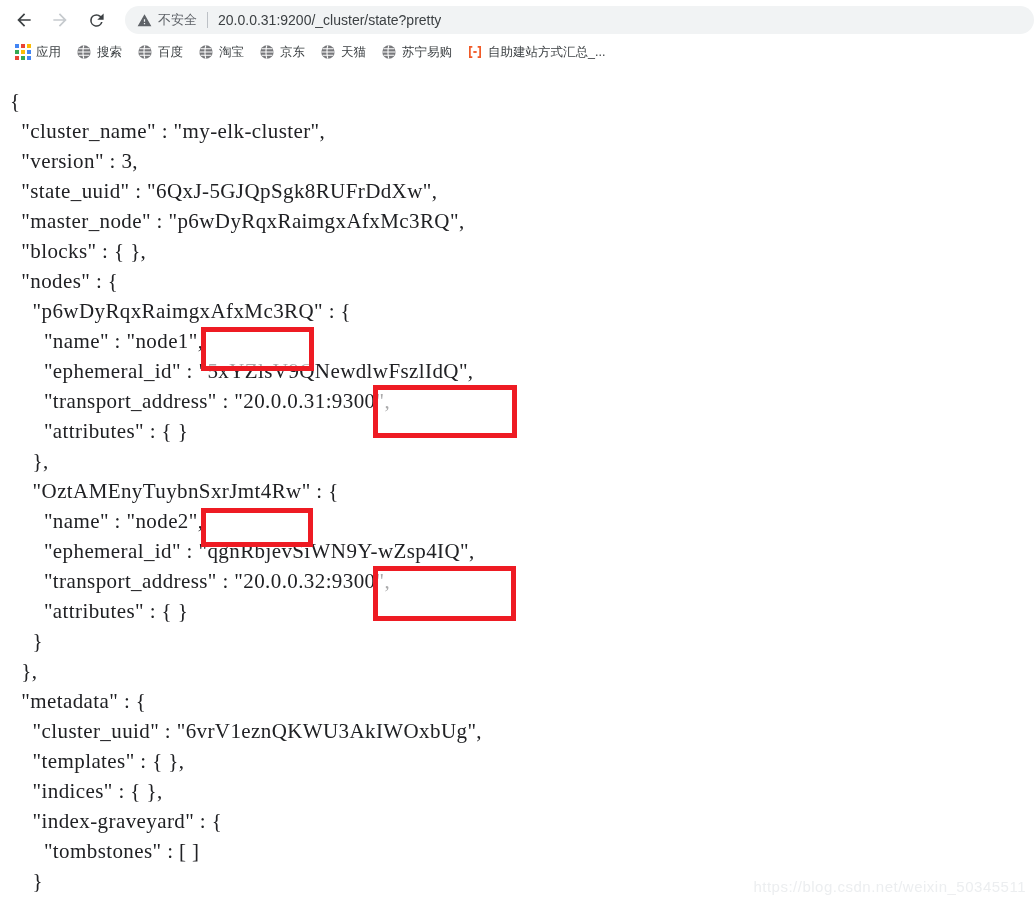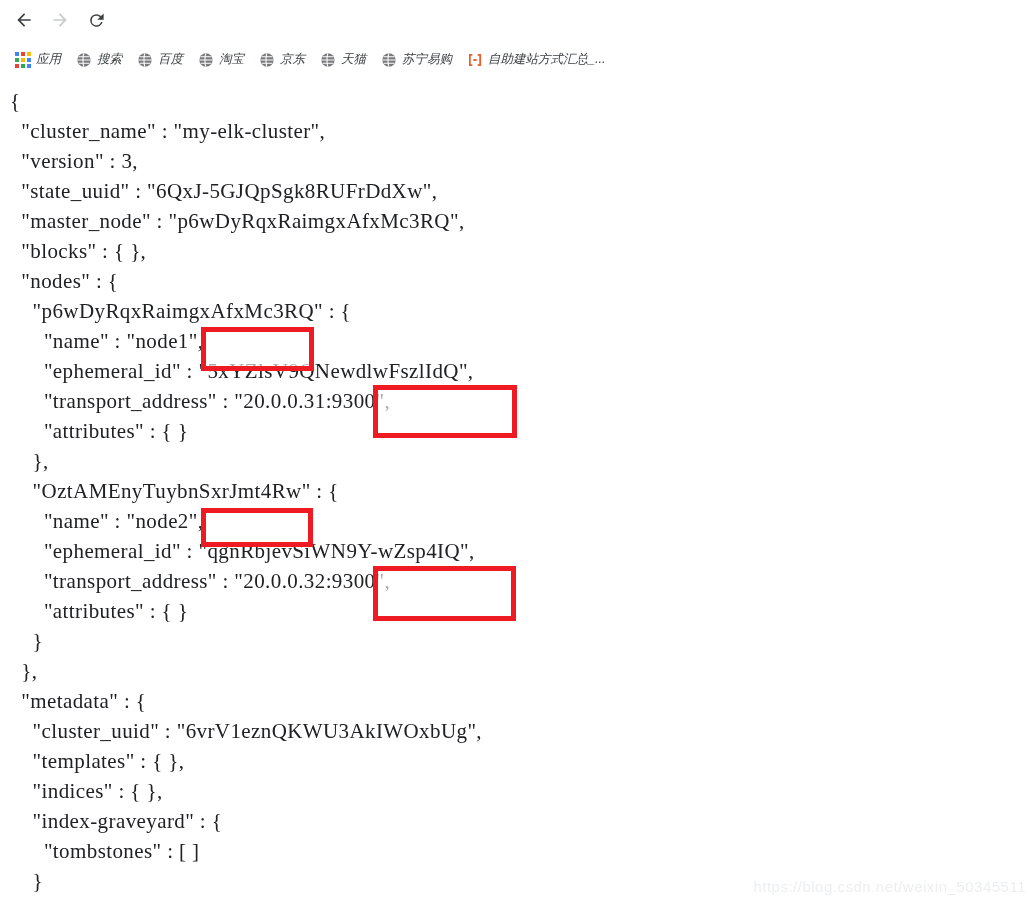--- a/index.html
+++ b/index.html
@@ -84,27 +84,26 @@
 
   
   #bookmarks-bar {
     position: absolute; top: 40px; left: 0;
     width: 1034px; height: 32px;
     background: #ffffff;
     display: flex; align-items: center;
     padding-left: 9px;
   }
   .bookmark {
-    display: flex; align-items: flex-end;
+    display: flex; align-items: flex-start;
     height: 24px;
     padding: 0 6px;
     border-radius: 4px;
     flex: 0 0 auto;
     margin-right: 3px;
-    font-style: italic;
   }
   .bookmark-label {
     font-size: 12.5px;
     color: #3c4043;
     font-family: "Liberation Sans", sans-serif;
     white-space: nowrap;
     margin-left: 5px;
   }
   .bm-icon { width: 16px; height: 16px; display: block; flex: 0 0 auto; }
 
@@ -177,20 +176,30 @@
         <path d="M4 11h12.2l-5.6-5.6L12 4l8 8-8 8-1.4-1.4 5.6-5.6H4z" fill="#c6cace"></path>
       </svg>
     </div>
 
     <div class="nav-btn" id="nav-reload">
       <svg width="19" height="19" viewBox="0 0 24 24">
         <path d="M17.65 6.35A7.958 7.958 0 0 0 12 4a8 8 0 1 0 7.73 10h-2.08A6 6 0 1 1 12 6c1.66 0 3.14.69 4.22 1.78L13 11h8V3z" fill="#3c4043"></path>
       </svg>
     </div>
 
+    <div id="omnibox">
+      <div id="security-warning">
+        <svg id="warning-triangle" width="15" height="15" viewBox="0 0 24 24">
+          <path d="M1 21h22L12 2 1 21zm12-3h-2v-2h2v2zm0-4h-2v-4h2v4z" fill="#5f6368"></path>
+        </svg>
+        <span id="security-label">不安全</span>
+      </div>
+      <div id="omnibox-divider"></div>
+      <span id="url-text">20.0.0.31:9200/_cluster/state?pretty</span>
+    </div>
   </div>
 
   <div id="bookmarks-bar">
 
     <div class="bookmark">
       <span id="apps-grid-icon" class="bm-icon">
         <i style="background:#4285f4"></i>
           <i style="background:#ea4335"></i>
           <i style="background:#fbbc05"></i>
         <i style="background:#34a853"></i>

